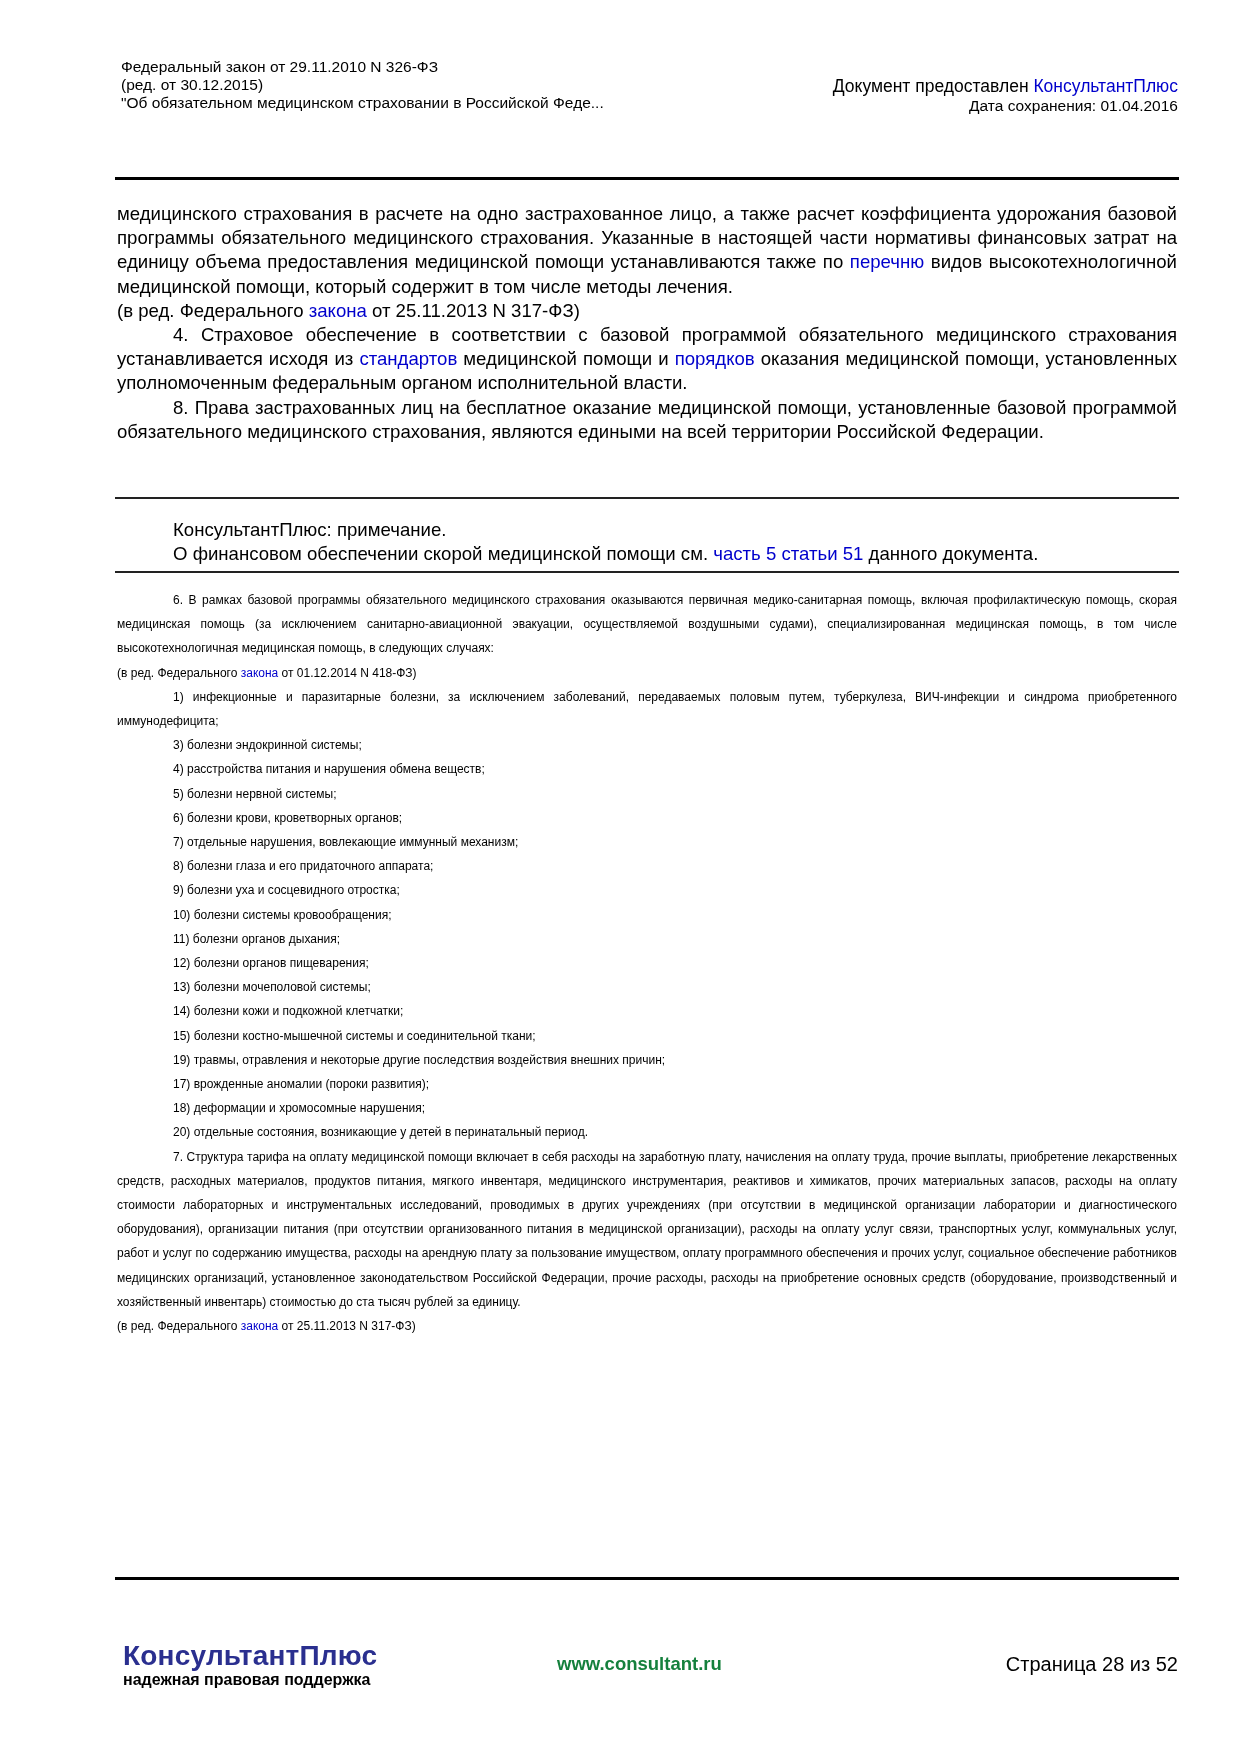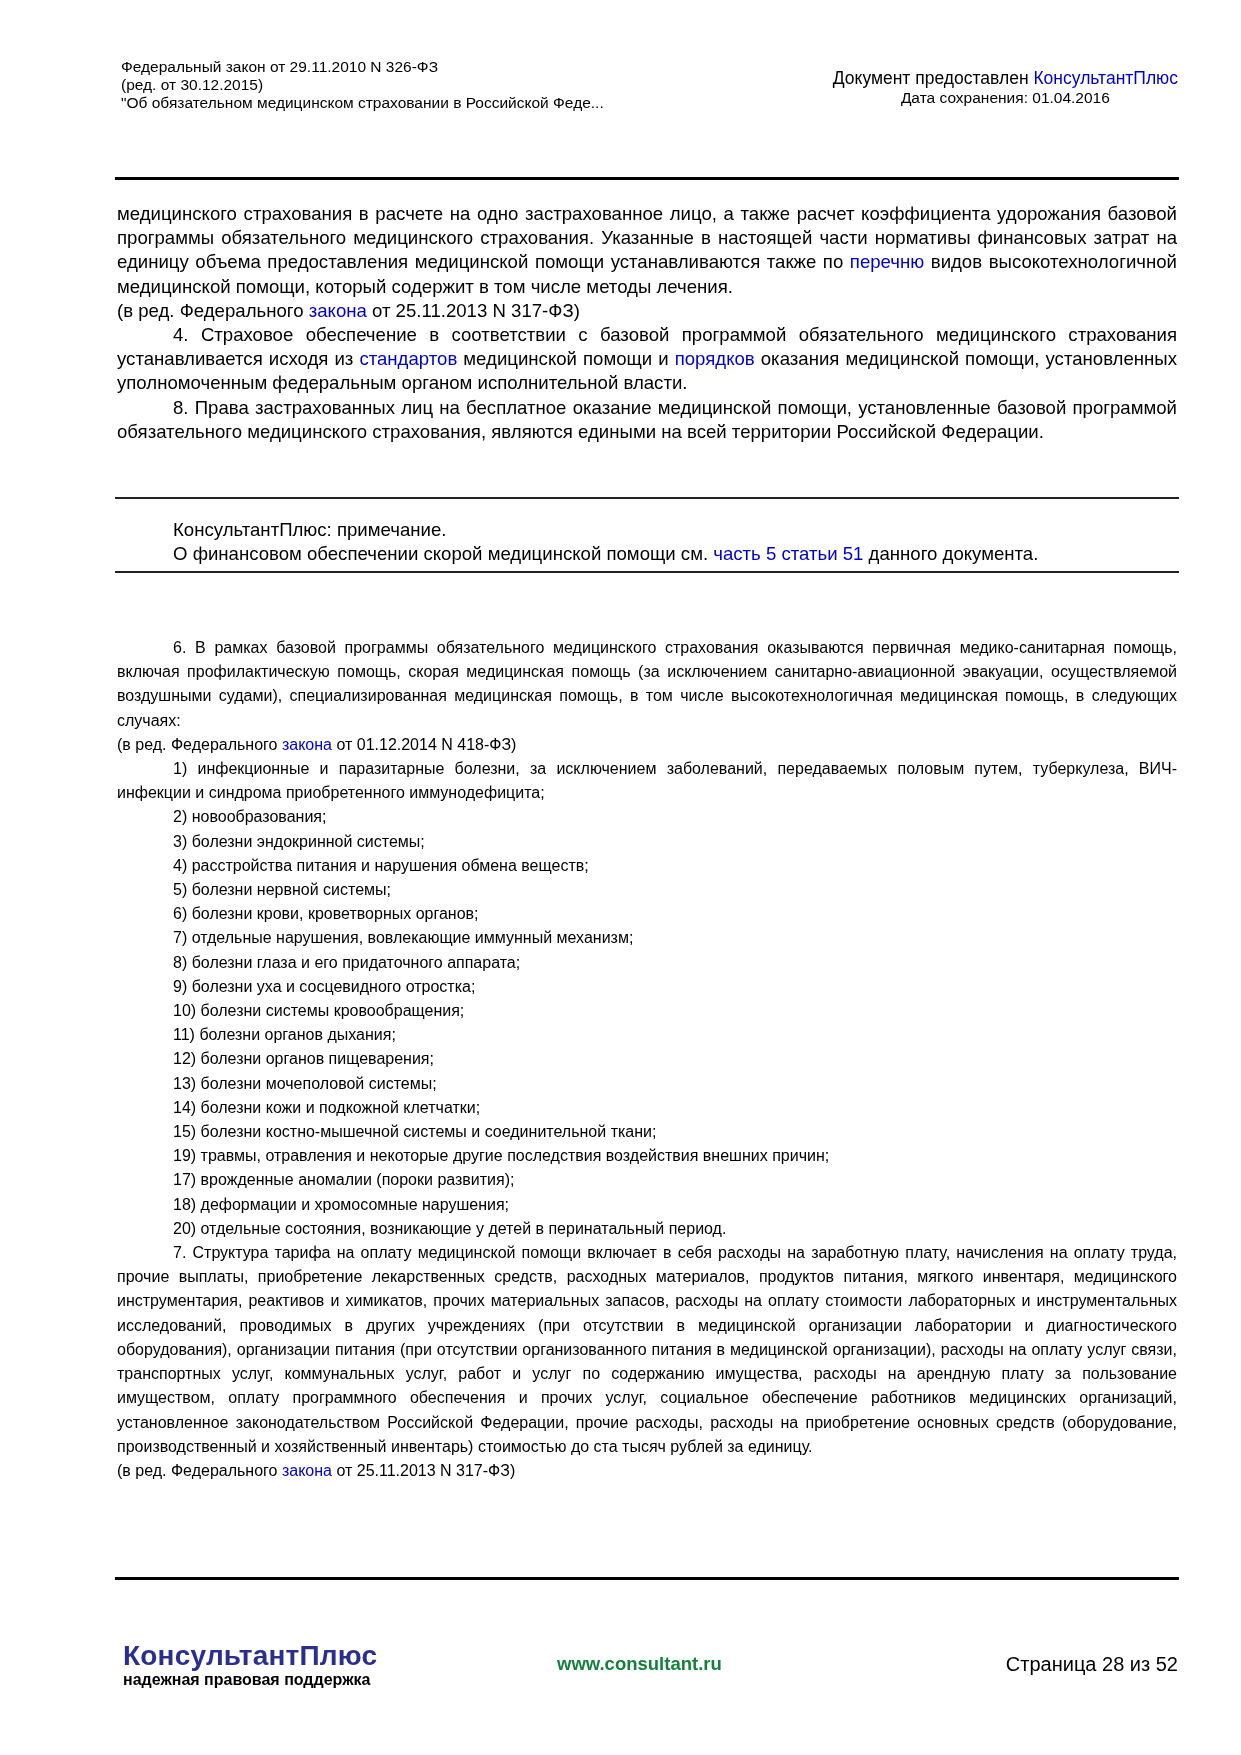--- a/index.html
+++ b/index.html
@@ -1,32 +1,32 @@
 <!DOCTYPE html>
 <html><head>
   <meta charset="utf-8">
   <style>
     html, body { margin: 0; padding: 0; background: #ffffff; }
     body { width: 1241px; height: 1755px; position: relative; overflow: hidden;
            font-family: "Liberation Sans", sans-serif; color: #000; }
     .hdr-left { position: absolute; left: 121px; top: 58px; font-size: 15.5px; line-height: 18px; }
-    .hdr-right { position: absolute; right: 63px; top: 68px; text-align: center; }
+    .hdr-right { position: absolute; right: 63px; top: 76px; text-align: right; }
     .hdr-right .line1 { font-size: 17.5px; line-height: 20px; }
     .hdr-right .line2 { font-size: 15.5px; line-height: 19px; }
     .link { color: #0000cc; text-decoration: none; cursor: pointer; }
     .rule-thick { position: absolute; left: 115px; width: 1064px; height: 3px; background: #000; }
     .rule-thin  { position: absolute; left: 115px; width: 1064px; height: 2px; background: #222; }
     .content { position: absolute; left: 117px; top: 202px; width: 1060px;
                font-size: 18.6px; line-height: 24.2px; }
     .p { margin: 0; text-align: justify; text-align-last: left; }
     .ind { text-indent: 56px; }
     .li { padding-left: 56px; text-align: left; }
     .note { position: absolute; left: 173px; top: 518px; font-size: 18.6px; line-height: 24.2px; }
     .sec2 { position: absolute; left: 117px; top: 588px; width: 1060px;
-            font-size: 16px; line-height: 24.2px; margin-top: 48px; }
+            font-size: 12px; line-height: 24.2px; }
     .footer-logo { position: absolute; left: 123px; top: 1641px; }
     .footer-logo .brand { font-size: 28px; font-weight: bold; color: #2a2f8f; line-height: 30px; letter-spacing: 0.2px; }
     .footer-logo .tag { font-size: 16px; font-weight: bold; color: #000; line-height: 17px; }
     .footer-url { position: absolute; left: 557px; top: 1653px; font-size: 18.5px; font-weight: bold; color: #15803d; }
     .footer-page { position: absolute; right: 63px; top: 1653px; font-size: 20px; }
   </style>
 </head>
 <body>
 
 <div class="hdr-left">
@@ -64,21 +64,20 @@
 </div>
 <div class="rule-thin" style="top:571px;"></div>
 
 <div class="sec2">
   <p class="p ind">6. В рамках базовой программы обязательного медицинского страхования оказываются первичная медико-санитарная помощь, включая профилактическую помощь, скорая медицинская помощь (за исключением санитарно-авиационной эвакуации, осуществляемой воздушными судами), специализированная медицинская помощь, в том числе высокотехнологичная медицинская помощь, в следующих случаях:</p>
   <p class="p">
     <span>(в ред. Федерального </span><a class="link">закона</a><span> от 01.12.2014 N 418-ФЗ)</span>
   </p>
   <p class="p ind">1) инфекционные и паразитарные болезни, за исключением заболеваний, передаваемых половым путем, туберкулеза, ВИЧ-инфекции и синдрома приобретенного иммунодефицита;</p>
   <div>
-    <div class="li">2) новообразования;</div>
     <div class="li">3) болезни эндокринной системы;</div>
     <div class="li">4) расстройства питания и нарушения обмена веществ;</div>
     <div class="li">5) болезни нервной системы;</div>
     <div class="li">6) болезни крови, кроветворных органов;</div>
     <div class="li">7) отдельные нарушения, вовлекающие иммунный механизм;</div>
     <div class="li">8) болезни глаза и его придаточного аппарата;</div>
     <div class="li">9) болезни уха и сосцевидного отростка;</div>
     <div class="li">10) болезни системы кровообращения;</div>
     <div class="li">11) болезни органов дыхания;</div>
     <div class="li">12) болезни органов пищеварения;</div>

